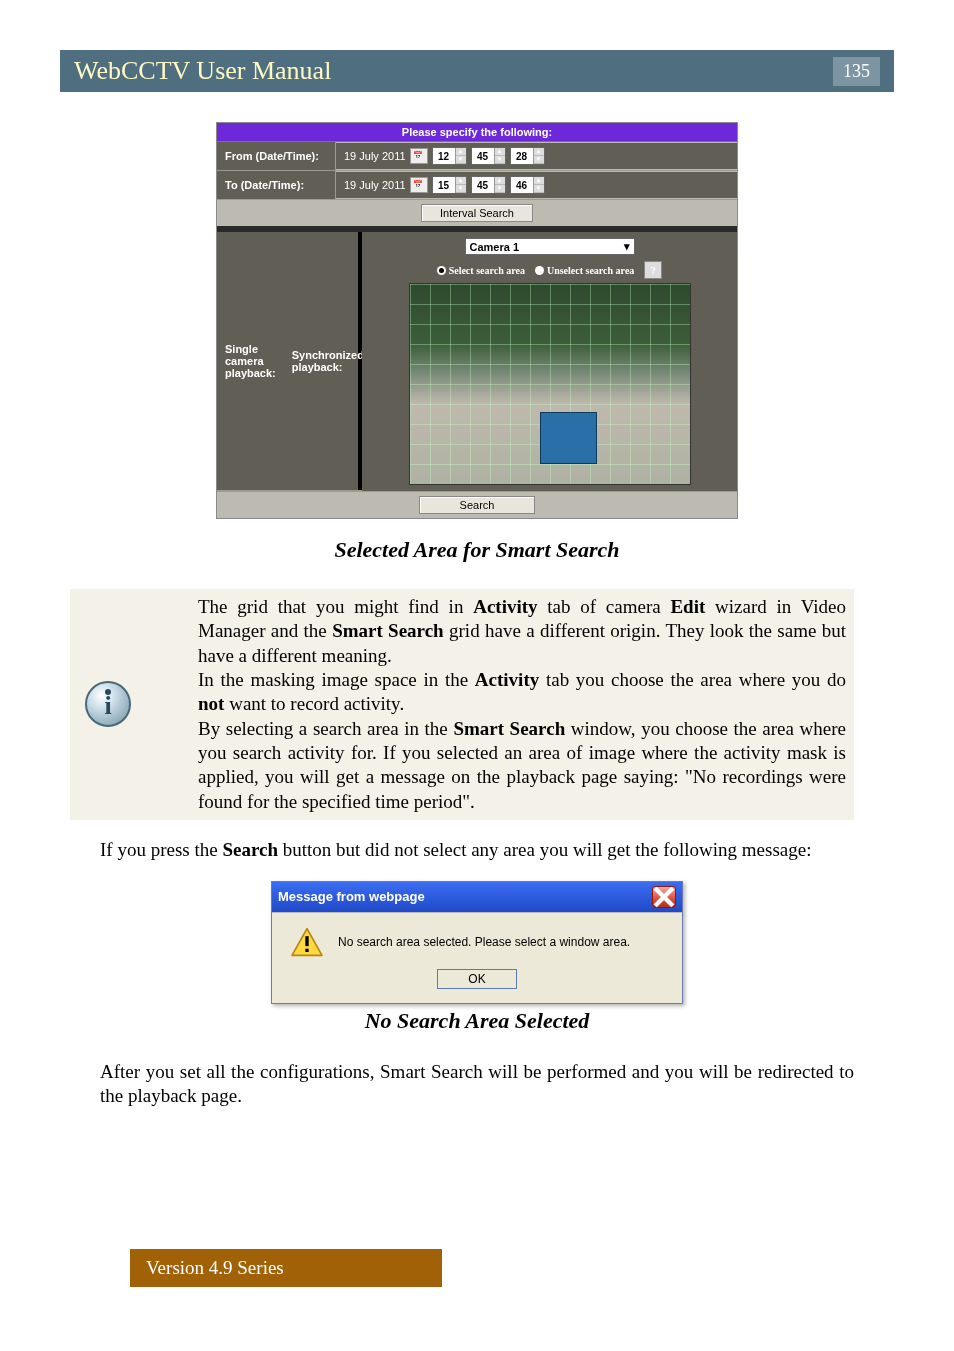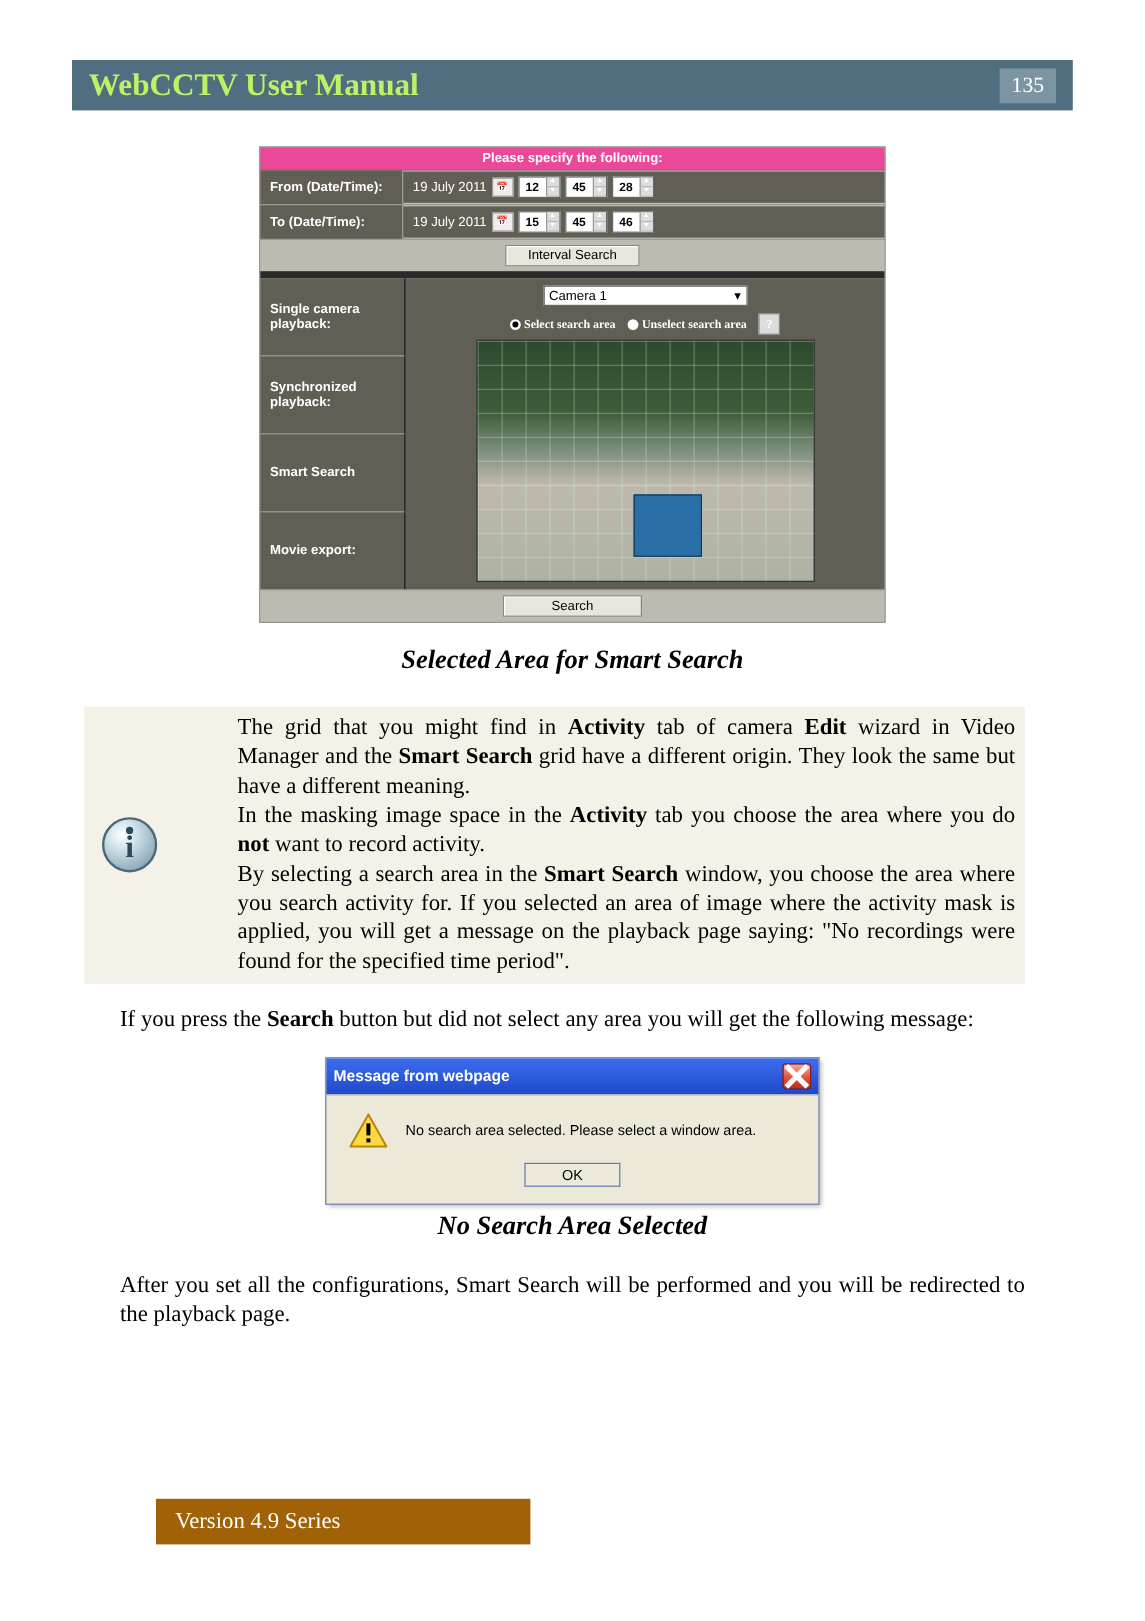--- a/index.html
+++ b/index.html
@@ -20,44 +20,43 @@
     background: #4f6e80;
     color: #dfe7ec;
     padding: 6px 14px;
     display: flex;
     justify-content: space-between;
     align-items: center;
     margin: 50px 60px 0 60px;
   }
   .header-title {
     font-size: 26px;
-    color: #bef264;
+    color: #fef9c3;
     font-family: "Times New Roman", serif;
-    font-weight: bold;
   }
   .page-num-box {
     background: #7d95a3;
     color: #fff;
     padding: 4px 10px;
     font-size: 18px;
   }
   .content {
     padding: 30px 100px 0 100px;
   }
   
   .ui-panel {
     width: 520px;
     margin: 0 auto 18px auto;
     border: 1px solid #8a8a8a;
     font-family: Verdana, Arial, sans-serif;
     font-size: 11px;
     background: #bdbbb1;
   }
   .ui-titlebar {
-    background: #ec4899;
+    background: #6d28d9;
     color: #fff;
     text-align: center;
     padding: 3px 0;
     font-weight: bold;
     border-bottom: 1px solid #777;
   }
   .ui-row {
     display: flex;
     border-bottom: 1px solid #9c9a91;
     align-items: center;
@@ -135,26 +134,26 @@
     box-shadow: inset 1px 1px 0 #fff;
   }
   .spacer-bar {
     height: 6px;
     background: #2a2a2a;
   }
   .sidebar-stack {
     display: flex;
   }
   .sidebar-labels {
-    width: 121px;
+    width: 145px;
     background: #605e55;
     color: #fff;
     display: flex;
-    flex-direction: column;
-    border-right: 1px solid #000000;
+    flex-direction: row;
+    border-right: 4px solid #000000;
     box-sizing: border-box;
   }
   .sidebar-labels div {
     flex: 1;
     padding: 8px;
     font-weight: bold;
     border-bottom: 1px solid #9c9a91;
     display: flex;
     align-items: center;
   }
@@ -163,20 +162,21 @@
     flex: 1;
     background: #605e55;
     padding: 6px 8px;
   }
   .cam-select-row {
     display: flex;
     gap: 8px;
     align-items: center;
     justify-content: center;
     margin-bottom: 6px;
+    font-weight: bold;
   }
   .cam-select {
     background: #fff;
     border: 1px solid #666;
     padding: 1px 4px;
     font-size: 11px;
     width: 160px;
     display: flex;
     justify-content: space-between;
     align-items: center;

